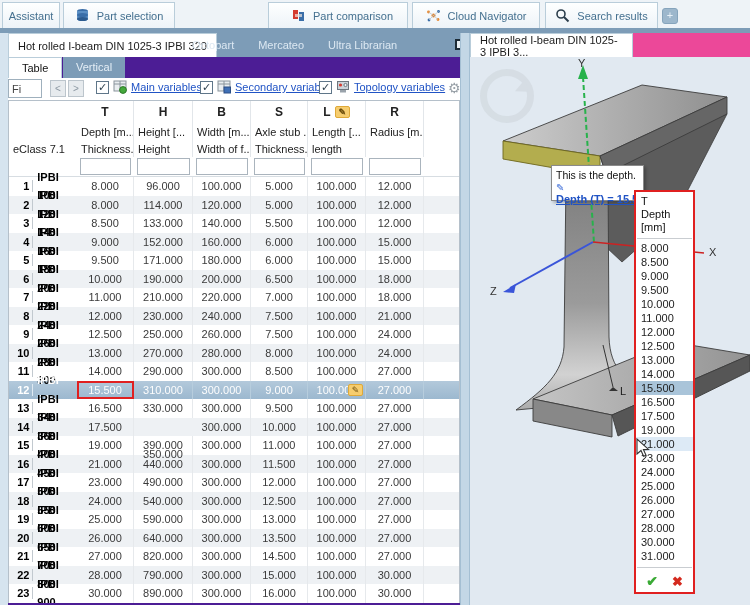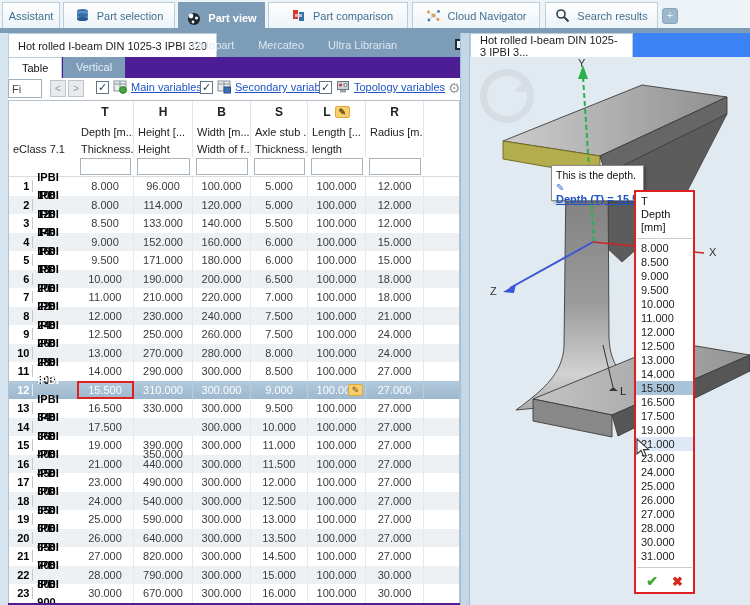--- a/index.html
+++ b/index.html
@@ -11,21 +11,21 @@
   #main-tabbar { left:0; top:0; width:750px; height:28px; background:#eef3f7; }
   .main-tab { position:absolute; top:2px; height:26px; border:1px solid #b9cdda; border-bottom:none; background:linear-gradient(#feffff,#edf3f8); color:#44708f; display:flex; align-items:center; justify-content:center; gap:7px; cursor:default; }
   .main-tab.active { background:#7d9cb7; color:#ffffff; font-weight:bold; border-color:#7d9cb7; }
   #accent-strip { left:0; top:28px; width:750px; height:5px; background:#7d9cb7; }
   .tabicon { width:15px; height:15px; display:inline-block; }
   #more-tabs-btn { left:662px; top:8px; width:16px; height:16px; background:#9db7cc; border:1px solid #86a4bc; border-radius:3px; color:#e8f1f8; font-size:11px; line-height:13px; text-align:center; }
 
   
   #doc-row { left:0; top:33px; width:750px; height:24px; background:#d6e4ef; }
   #doc-bar-left { position:absolute; left:8px; top:0; width:452px; height:24px; background:#7d9cb7; }
-  #doc-bar-right { position:absolute; left:470px; top:0; width:280px; height:24px; background:#3b82f6; }
+  #doc-bar-right { position:absolute; left:470px; top:0; width:280px; height:24px; background:#ec4899; }
   .doc-tab-active { position:absolute; top:0; height:24px; background:#ffffff; color:#1a1a1a; display:flex; align-items:center; padding:0 9px; border:1px solid #b9cdda; border-bottom:none; }
   .service-tab { color:#dce8f2; padding:0 12px; line-height:24px; display:inline-block; }
   #restore-icon { position:absolute; left:447px; top:6px; width:11px; height:11px; border:2px solid #1d2b36; background:#e8eef3; }
 
   
   #left-panel { left:8px; top:57px; width:452px; height:548px; background:#4c1d95; }
   #left-edge { left:0; top:33px; width:8px; height:572px; background:#d6e4ef; }
   #splitter { left:460px; top:33px; width:10px; height:572px; background:#c3d7e6; border-left:1px solid #a4bfd3; border-right:1px solid #a4bfd3; }
 
   .view-tab { position:absolute; top:0; height:21px; line-height:20px; padding:0 13px; }
@@ -98,29 +98,20 @@
       <span>Assistant</span>
     </div>
     <div class="main-tab" style="left: 63px; width: 112px;">
       <span class="tabicon"><svg width="15" height="15" viewBox="0 0 15 15">
           <ellipse cx="7.5" cy="3" rx="5.5" ry="2" fill="#3a6ea8"></ellipse>
           <path d="M2,3 v8 a5.5,2 0 0 0 11,0 v-8" fill="#5b8fc4"></path>
           <ellipse cx="7.5" cy="7" rx="5.5" ry="2" fill="#3a6ea8"></ellipse>
           <ellipse cx="7.5" cy="11" rx="5.5" ry="2" fill="#2c5b8f"></ellipse>
         </svg></span>
       <span>Part selection</span>
-    </div>
-    <div class="main-tab active" style="left: 178px; width: 87px; top: 2px; height: 31px;">
-      <span class="tabicon"><svg width="15" height="15" viewBox="0 0 15 15">
-          <circle cx="8" cy="8" r="6" fill="#20262c"></circle>
-          <circle cx="5" cy="5" r="2.4" fill="#f5f7f9"></circle>
-          <circle cx="10.5" cy="7" r="1.6" fill="#f5f7f9"></circle>
-          <circle cx="7" cy="11" r="1.4" fill="#f5f7f9"></circle>
-        </svg></span>
-      <span>Part view</span>
     </div>
     <div class="main-tab" style="left: 268px; width: 140px; padding-left: 8px;">
       <span class="tabicon"><svg width="15" height="15" viewBox="0 0 15 15">
           <rect x="2" y="2" width="5" height="9" fill="#d43b2f"></rect>
           <rect x="8" y="4" width="5" height="9" fill="#3a6ea8"></rect>
           <rect x="4" y="6" width="7" height="3" fill="#f0e6e0" opacity=".7"></rect>
         </svg></span>
       <span>Part comparison</span>
     </div>
     <div class="main-tab" style="left: 412px; width: 128px;">
@@ -551,21 +542,21 @@
           <div class="cell" style="width: 58px;">100.000</div>
           <div class="cell" style="width: 58px;">30.000</div>
         </div>
         <div class="trow">
           <div class="rowlabel">
             <span class="num">23</span>
             <span class="sep"></span>
             <span>IPBI 900</span>
           </div>
           <div class="cell" style="width: 57px;">30.000</div>
-          <div class="cell" style="width: 59px;">670.000</div>
+          <div class="cell" style="width: 59px;">890.000</div>
           <div class="cell" style="width: 58px;">300.000</div>
           <div class="cell" style="width: 57px;">16.000</div>
           <div class="cell" style="width: 58px;">100.000</div>
           <div class="cell" style="width: 58px;">30.000</div>
         </div>
       </div>
   </div>
 </div>
 
 <div class="abs" id="right-panel">

